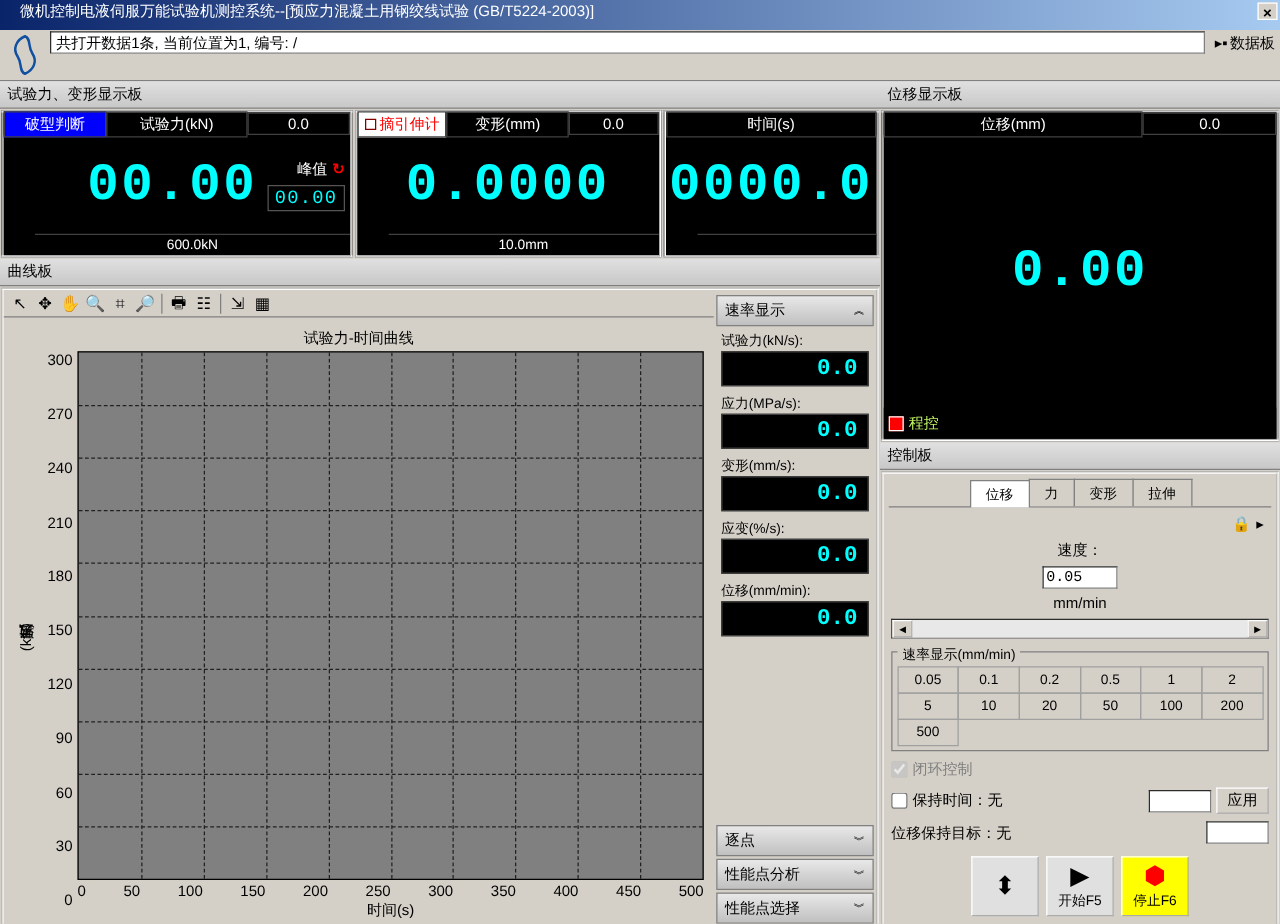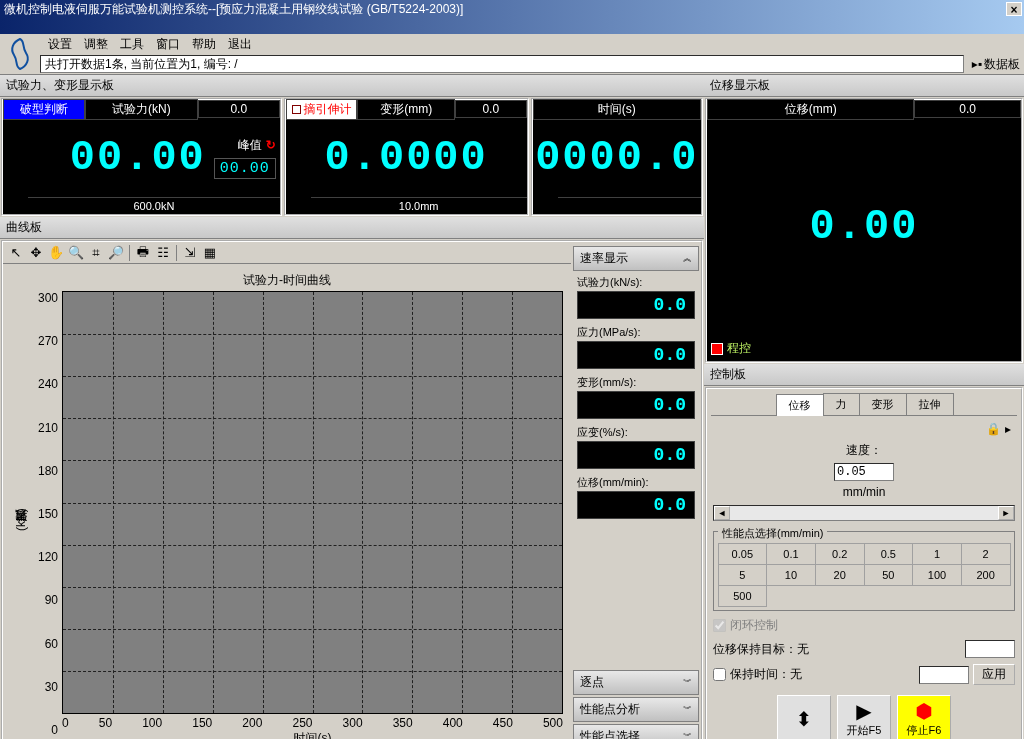--- a/index.html
+++ b/index.html
@@ -1,17 +1,17 @@
 <!DOCTYPE html>
 <html><head>
 <meta charset="utf-8">
 <style>
 * { box-sizing: border-box; margin: 0; padding: 0; font-family: "SimSun", "宋体", Arial, sans-serif; font-size: 12px; }
 body { background: #d4d0c8; width: 1024px; height: 739px; overflow: hidden; }
-.titlebar { background: linear-gradient(to right, #0a246a, #a6caf0); color: #fff; height: 34px; line-height: 18px; padding-left: 4px; display: flex; justify-content: space-between; }
+.titlebar { background: linear-gradient(to right, #0a246a, #a6caf0); color: #fff; height: 24px; line-height: 18px; padding-left: 16px; display: flex; justify-content: space-between; }
 .titlebar .close { width: 16px; height: 14px; background: #d4d0c8; color: #000; text-align: center; line-height: 14px; margin: 2px 2px 0 0; border: 1px solid #fff; font-family: Arial; font-weight: bold; cursor: pointer; }
 .topbar { display: flex; background: #d4d0c8; border-bottom: 1px solid #808080; }
 .logo { width: 40px; height: 40px; display: flex; align-items: center; justify-content: center; }
 .topright { flex: 1; }
 .menubar { height: 20px; padding: 2px 4px; display: flex; gap: 4px; }
 .menubar span { padding: 0 4px; cursor: pointer; }
 .infobar { height: 20px; display: flex; align-items: center; }
 .infobar input { flex: 1; height: 18px; border: 1px inset #808080; padding: 0 4px; background: #fff; margin-right: 4px; }
 .databtn { padding: 0 4px; cursor: pointer; display: flex; align-items: center; gap: 2px; }
 .main { display: flex; height: calc(100% - 58px); }
@@ -90,28 +90,20 @@
   <span class="close">×</span>
 </div>
 
 <div class="topbar">
   <div class="logo">
     <svg width="30" height="34" viewBox="0 0 30 34">
         <path d="M15 2 C8 5 5 12 9 18 C13 24 10 30 15 32 C22 29 25 22 21 16 C17 10 20 4 15 2 Z" fill="none" stroke="#1050a0" stroke-width="2"></path>
       </svg>
   </div>
   <div class="topright">
-    <div class="menubar">
-      <span>设置</span>
-      <span>调整</span>
-      <span>工具</span>
-      <span>窗口</span>
-      <span>帮助</span>
-      <span>退出</span>
-    </div>
     <div class="infobar">
       <input value="共打开数据1条, 当前位置为1, 编号: /" style="">
       <div class="databtn">
         <span>▸▪</span>
         <span>数据板</span>
       </div>
     </div>
   </div>
 </div>
 
@@ -310,21 +302,21 @@
           <span>速度：</span>
           <input value="0.05" style="">
           <span>mm/min</span>
         </div>
         <div class="hscroll">
           <div class="arr">◄</div>
           <div class="track"></div>
           <div class="arr">►</div>
         </div>
         <div class="fieldset">
-          <span class="legend">性能点选择(mm/min)</span>
+          <span class="legend">速率显示(mm/min)</span>
           <div class="speed-grid" id="speed-grid">
               <div class="cell">0.05</div>
               <div class="cell">0.1</div>
               <div class="cell">0.2</div>
               <div class="cell">0.5</div>
               <div class="cell">1</div>
               <div class="cell">2</div>
               <div class="cell">5</div>
               <div class="cell">10</div>
               <div class="cell">20</div>
@@ -332,31 +324,31 @@
               <div class="cell">100</div>
               <div class="cell">200</div>
               <div class="cell">500</div>
             </div>
         </div>
         <div class="checkbox-row">
             <input type="checkbox" checked="" disabled="" style="">
             <span>闭环控制</span>
           </div>
         <div class="field-row">
-            <span>位移保持目标：无</span>
-            <span style="flex:1"></span>
-            <input class="txt" style="">
-          </div>
-        <div class="field-row">
             <input type="checkbox" style="">
             <span>保持时间：无</span>
             <span style="flex:1"></span>
             <input class="txt" style="">
             <span class="btn">应用</span>
           </div>
+        <div class="field-row">
+            <span>位移保持目标：无</span>
+            <span style="flex:1"></span>
+            <input class="txt" style="">
+          </div>
 
         <div class="ctrl-buttons">
           <div class="bigbtn">
               <div class="ico">⬍</div>
             </div>
           <div class="bigbtn">
               <div class="ico">▶</div>
               <div class="txt">开始F5</div>
             </div>
           <div class="bigbtn yellow">

